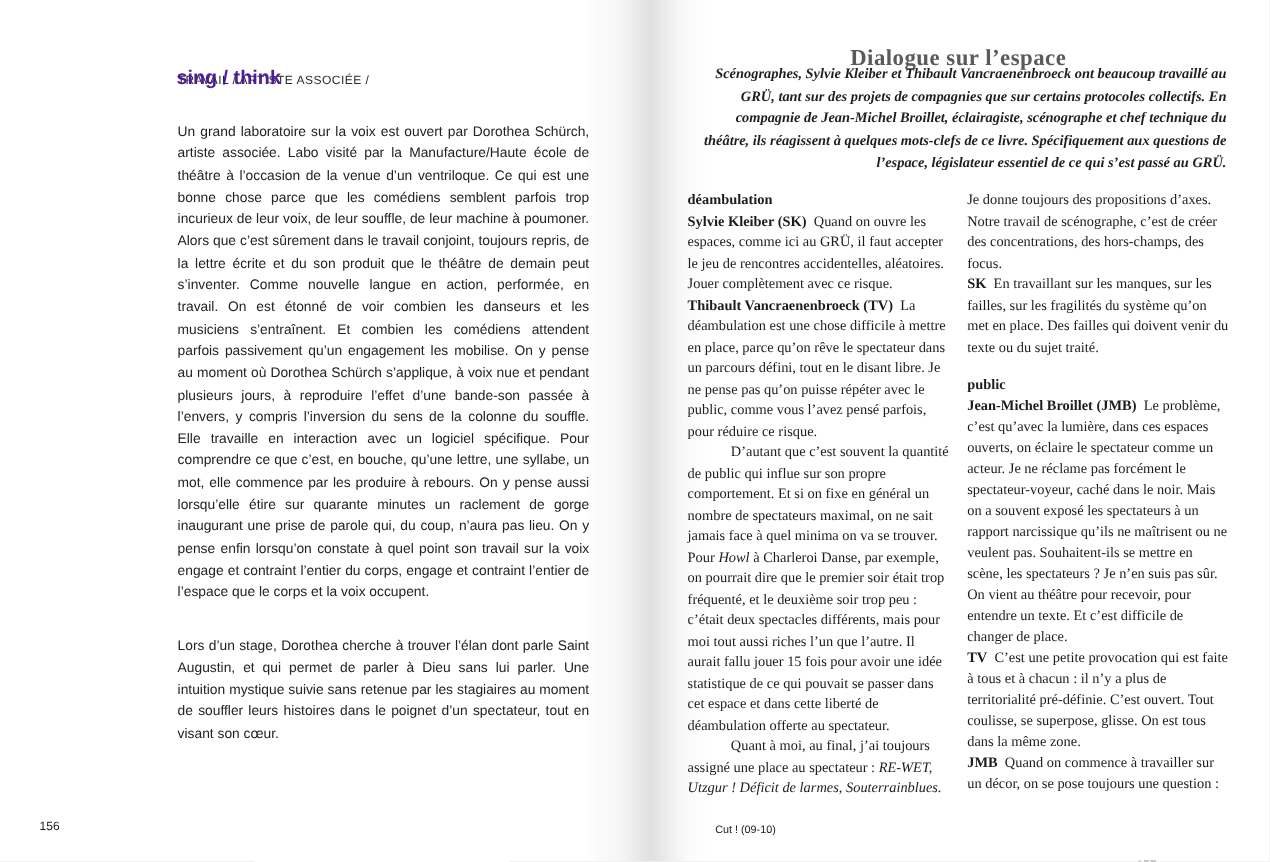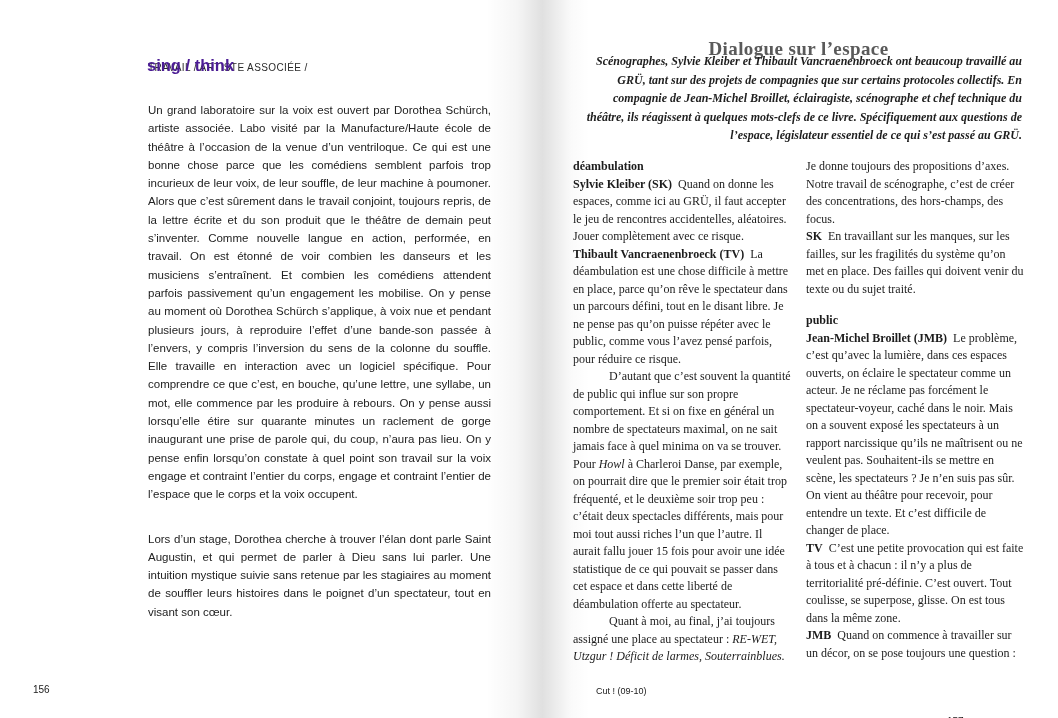--- a/index.html
+++ b/index.html
@@ -62,21 +62,21 @@
   </div>
 
   <div class="gutter"></div>
 
   <div class="page-right">
     <div class="rp-title">Dialogue sur l’espace</div>
     <div class="rp-intro">Scénographes, Sylvie Kleiber et Thibault Vancraenenbroeck ont beaucoup travaillé au GRÜ, tant sur des projets de compagnies que sur certains protocoles collectifs. En compagnie de Jean-Michel Broillet, éclairagiste, scénographe et chef technique du théâtre, ils réagissent à quelques mots-clefs de ce livre. Spécifiquement aux questions de l’espace, législateur essentiel de ce qui s’est passé au GRÜ.</div>
     <div class="rp-cols">
       <div class="col" id="col1">
           <div class="col-heading">déambulation</div>
-          <p class="col-para"><span class="seg-b">Sylvie Kleiber (SK)</span><span class="seg-n"> Quand on donne les espaces, comme ici au GRÜ, il faut accepter le jeu de rencontres accidentelles, aléatoires. Jouer complètement avec ce risque.</span></p>
+          <p class="col-para"><span class="seg-b">Sylvie Kleiber (SK)</span><span class="seg-n"> Quand on ouvre les espaces, comme ici au GRÜ, il faut accepter le jeu de rencontres accidentelles, aléatoires. Jouer complètement avec ce risque.</span></p>
           <p class="col-para"><span class="seg-b">Thibault Vancraenenbroeck (TV)</span><span class="seg-n"> La déambulation est une chose difficile à mettre en place, parce qu’on rêve le spectateur dans un parcours défini, tout en le disant libre. Je ne pense pas qu’on puisse répéter avec le public, comme vous l’avez pensé parfois, pour réduire ce risque.</span></p>
           <p class="col-para indent"><span class="seg-n">D’autant que c’est souvent la quantité de public qui influe sur son propre comportement. Et si on fixe en général un nombre de spectateurs maximal, on ne sait jamais face à quel minima on va se trouver. Pour </span><span class="seg-i">Howl</span><span class="seg-n"> à Charleroi Danse, par exemple, on pourrait dire que le premier soir était trop fréquenté, et le deuxième soir trop peu : c’était deux spectacles différents, mais pour moi tout aussi riches l’un que l’autre. Il aurait fallu jouer 15 fois pour avoir une idée statistique de ce qui pouvait se passer dans cet espace et dans cette liberté de déambulation offerte au spectateur.</span></p>
           <p class="col-para indent"><span class="seg-n">Quant à moi, au final, j’ai toujours assigné une place au spectateur : </span><span class="seg-i">RE-WET, Utzgur ! Déficit de larmes, Souterrainblues.</span></p>
         </div>
       <div class="col" id="col2">
           <p class="col-para"><span class="seg-n">Je donne toujours des propositions d’axes. Notre travail de scénographe, c’est de créer des concentrations, des hors-champs, des focus.</span></p>
           <p class="col-para"><span class="seg-b">SK</span><span class="seg-n"> En travaillant sur les manques, sur les failles, sur les fragilités du système qu’on met en place. Des failles qui doivent venir du texte ou du sujet traité.</span></p>
           <div class="col-heading space-before">public</div>
           <p class="col-para"><span class="seg-b">Jean-Michel Broillet (JMB)</span><span class="seg-n"> Le problème, c’est qu’avec la lumière, dans ces espaces ouverts, on éclaire le spectateur comme un acteur. Je ne réclame pas forcément le spectateur-voyeur, caché dans le noir. Mais on a souvent exposé les spectateurs à un rapport narcissique qu’ils ne maîtrisent ou ne veulent pas. Souhaitent-ils se mettre en scène, les spectateurs ? Je n’en suis pas sûr. On vient au théâtre pour recevoir, pour entendre un texte. Et c’est difficile de changer de place.</span></p>
           <p class="col-para"><span class="seg-b">TV</span><span class="seg-n"> C’est une petite provocation qui est faite à tous et à chacun : il n’y a plus de territorialité pré-définie. C’est ouvert. Tout coulisse, se superpose, glisse. On est tous dans la même zone.</span></p>

